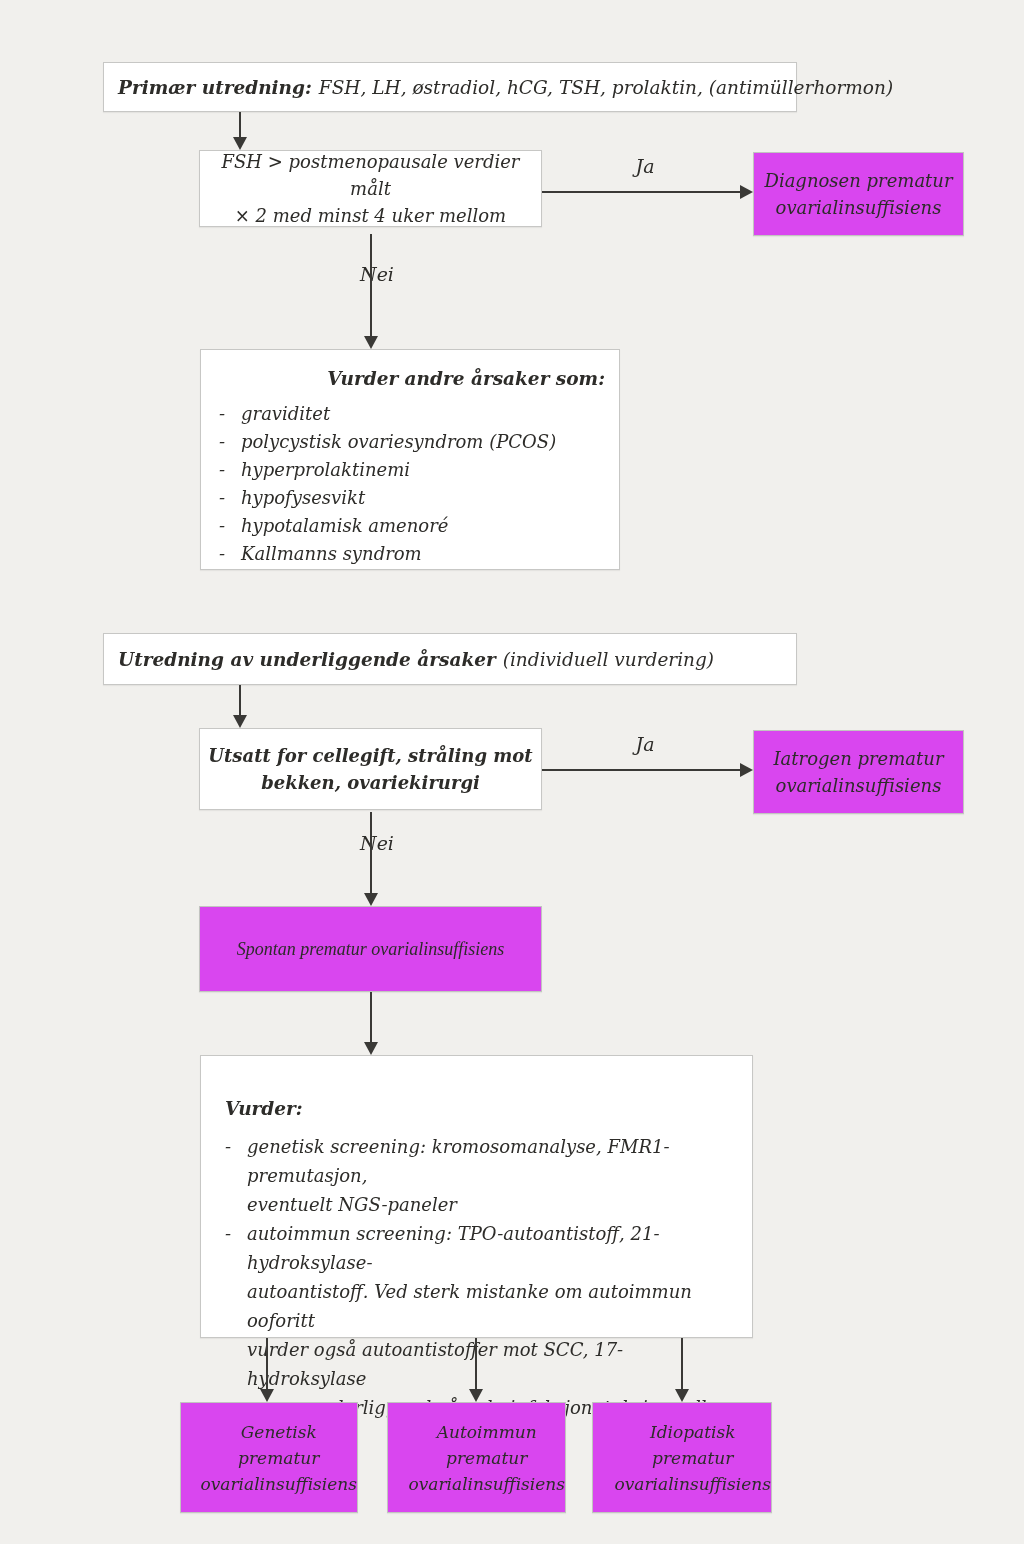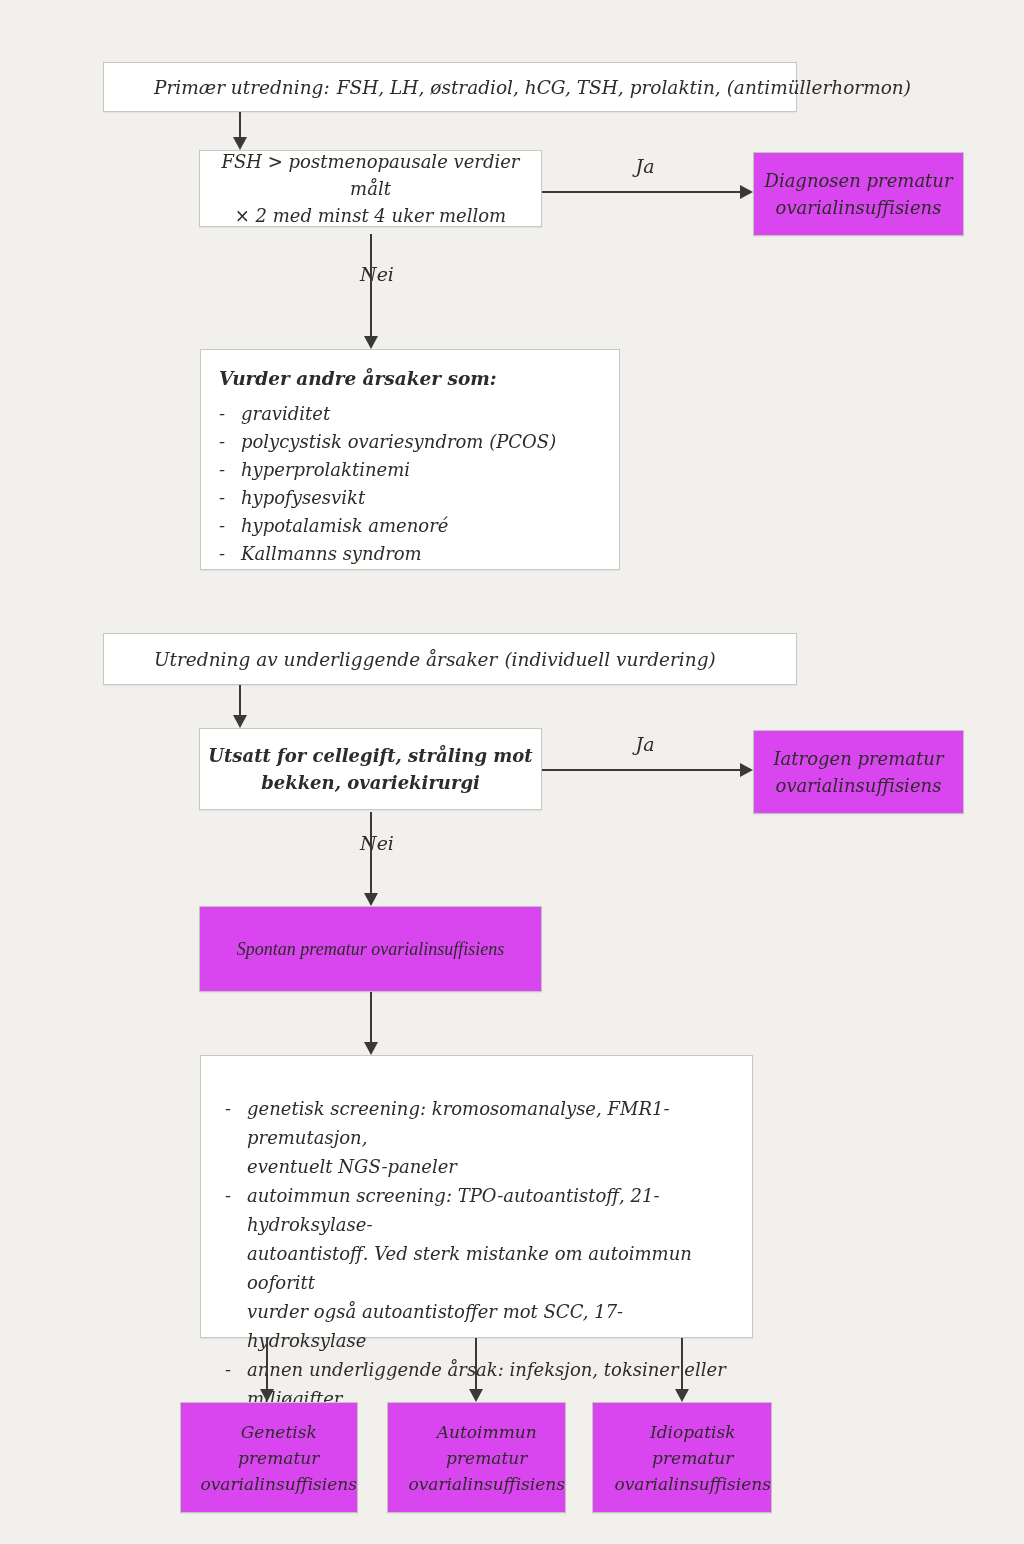--- a/index.html
+++ b/index.html
@@ -34,21 +34,21 @@
     text-align: center;
   }
   .pre { white-space: pre-line; }
   .headerbox {
     display: flex;
     align-items: center;
     padding-left: 14px;
     white-space: nowrap;
     font-size: 18.5px;
   }
-  .headerbox .hb { font-weight: normal; margin-right: 7px; margin-left: 36px; }
+  .headerbox .hb { font-weight: bold; margin-right: 7px; }
   .bodytext { font-size: 18px; line-height: 27px; }
   .listbox { font-size: 18px; }
   .listbox .title { font-weight: bold; font-size: 18.5px; line-height: 28px; }
   .li { display: flex; }
   .li .dash { width: 9px; flex: 0 0 9px; margin-right: 13px; }
   .varrow {
     position: absolute;
     width: 1.5px;
     background: #3a3936;
   }
@@ -112,21 +112,21 @@
 
   <div class="box result center pre bodytext" style="left:753px; top:152px; width:211px; height:84px;">
     <span class="pre">Diagnosen prematur
 ovarialinsuffisiens</span>
   </div>
 
   <div class="edge-label" style="left:360px; top:263px; text-align:left;">Nei</div>
   <div class="varrow" style="left:370px; top:234px; height:102px;"></div>
 
   <div class="box listbox" style="left:200px; top:349px; width:420px; height:221px; padding:15px 14px 0 18px;">
-    <div class="title" style="margin-bottom:7px;">Vurder andre årsaker som:</div>
+    <div class="title" style="margin-bottom:7px;text-align:right;">Vurder andre årsaker som:</div>
     <div class="li" style="line-height:28px;">
       <span class="dash">-</span>
       <span>graviditet</span>
     </div>
     <div class="li" style="line-height:28px;">
       <span class="dash">-</span>
       <span>polycystisk ovariesyndrom (PCOS)</span>
     </div>
     <div class="li" style="line-height:28px;">
       <span class="dash">-</span>
@@ -169,20 +169,21 @@
   <div class="edge-label" style="left:360px; top:832px; text-align:left;">Nei</div>
   <div class="varrow" style="left:370px; top:812px; height:81px;"></div>
 
   <div class="box result center bodytext" style="left:199px; top:906px; width:343px; height:86px;font-family:Liberation Serif, serif;">
     <span>Spontan prematur ovarialinsuffisiens</span>
   </div>
 
   <div class="varrow" style="left:370px; top:992px; height:50px;"></div>
 
   <div class="box listbox" style="left:200px; top:1055px; width:553px; height:283px; padding:38px 18px 0 24px;">
+    <div class="title" style="margin-bottom:9px; line-height:29px;">Vurder:</div>
     <div class="li" style="line-height:29px;">
       <span class="dash">-</span>
       <span class="pre">genetisk screening: kromosomanalyse, FMR1-premutasjon,
 eventuelt NGS-paneler</span>
     </div>
     <div class="li" style="line-height:29px;">
       <span class="dash">-</span>
       <span class="pre">autoimmun screening: TPO-autoantistoff, 21-hydroksylase-
 autoantistoff. Ved sterk mistanke om autoimmun ooforitt
 vurder også autoantistoffer mot SCC, 17-hydroksylase</span>

